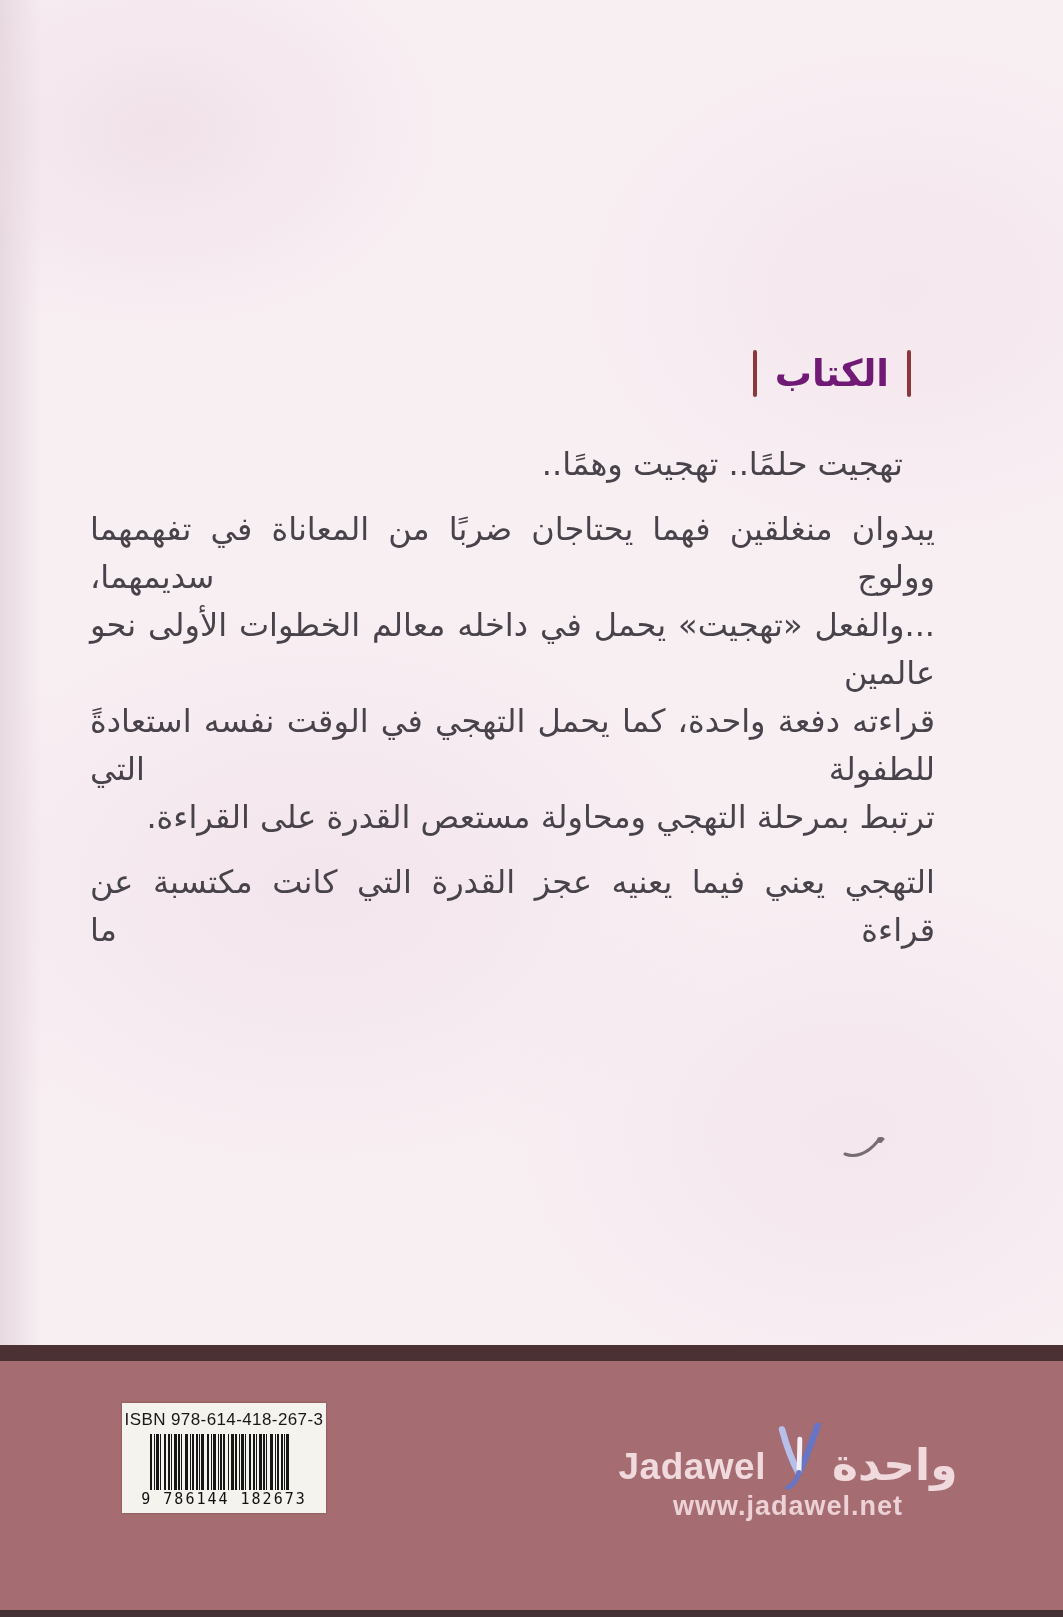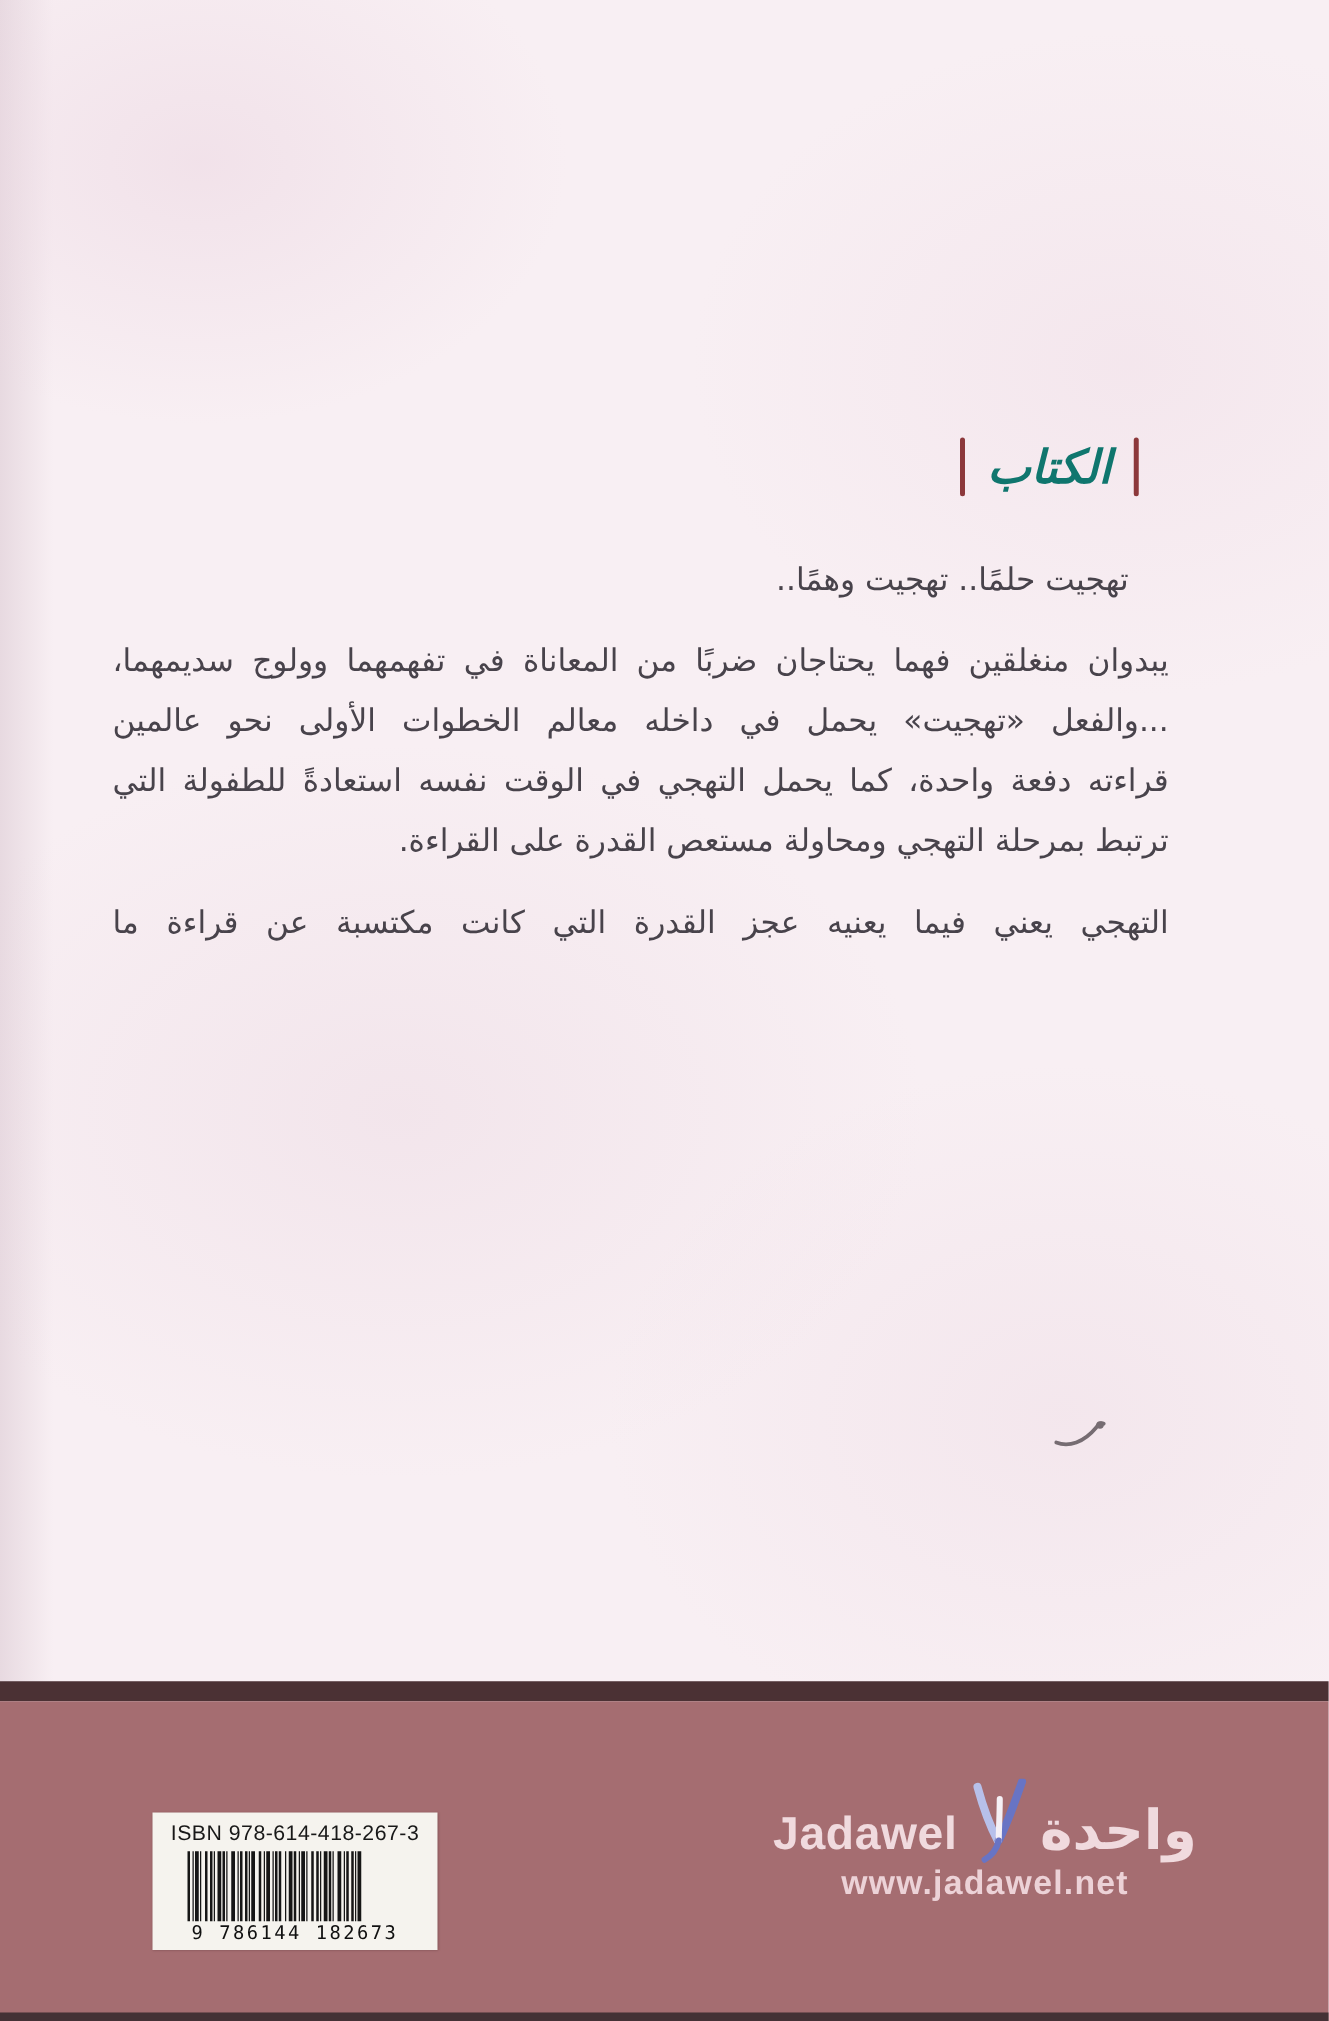--- a/index.html
+++ b/index.html
@@ -24,39 +24,39 @@
   .heading-row{
     position:absolute;top:350px;right:152px;
     display:flex;flex-direction:row;align-items:center;gap:18px;direction:rtl;
   }
   .heading-bar{width:4px;height:47px;border-radius:2px;}
   .heading-text{font-size:37px;font-weight:bold;letter-spacing:0.5px;}
 
   
   .text-block{
     position:absolute;top:440px;right:128px;width:845px;
-    direction:rtl;color:#48434b;font-size:25px;line-height:48px;
+    direction:rtl;color:#48434b;font-size:32px;line-height:48px;
   }
   .para{margin:0 0 17px 0;}
   .line{text-align:right;}
   .line.j{text-align:justify;text-align-last:justify;}
   .para.indent .line{padding-right:32px;}
 
   
   .ink-mark{position:absolute;left:843px;top:1128px;width:44px;height:34px;opacity:.75;}
 
   
   .band-line{position:absolute;top:1345px;left:0;width:100%;height:16px;}
   .band{position:absolute;top:1361px;left:0;width:100%;height:256px;}
   .band-bottom-edge{position:absolute;bottom:0;left:0;width:100%;height:7px;background:#33272a;opacity:.85;}
 
   
   .barcode-box{
-    position:absolute;left:122px;top:42px;width:228px;height:110px;
-    background:#f5f3ee;box-shadow:0 0 2px rgba(60,30,30,.4);margin-top:47px;
+    position:absolute;left:122px;top:42px;width:204px;height:110px;
+    background:#f5f3ee;box-shadow:0 0 2px rgba(60,30,30,.4);
   }
   .isbn-label{
     margin-top:7px;text-align:center;font-size:17px;color:#181818;
     font-family:"Liberation Sans", sans-serif;letter-spacing:.4px;white-space:nowrap;
   }
   .bars{
     position:absolute;left:28px;right:13px;top:31px;height:56px;
     display:flex;align-items:stretch;
   }
   .bars .bar{background:#161616;height:100%;flex:0 0 auto;}
@@ -88,21 +88,21 @@
     font-size:27px;color:#ecd2d7;letter-spacing:1px;margin-top:2px;
   }
 </style>
 </head>
 <body>
 
 <div class="cover">
 
   <div class="heading-row">
     <span class="heading-bar" style="background: rgb(140, 56, 59);"></span>
-    <span class="heading-text" style="color: #0f766e; font-style: italic;">الكتاب</span>
+    <span class="heading-text" style="color: #701a75;">الكتاب</span>
     <span class="heading-bar" style="background: rgb(140, 56, 59);"></span>
   </div>
 
   <div class="text-block" id="text-block" style="color: rgb(72, 67, 75);">
       <div class="para indent">
         <div class="line">تهجيت حلمًا.. تهجيت وهمًا..</div>
       </div>
       <div class="para">
         <div class="line j">يبدوان منغلقين فهما يحتاجان ضربًا من المعاناة في تفهمهما وولوج سديمهما،</div>
         <div class="line j">...والفعل «تهجيت» يحمل في داخله معالم الخطوات الأولى نحو عالمين</div>

